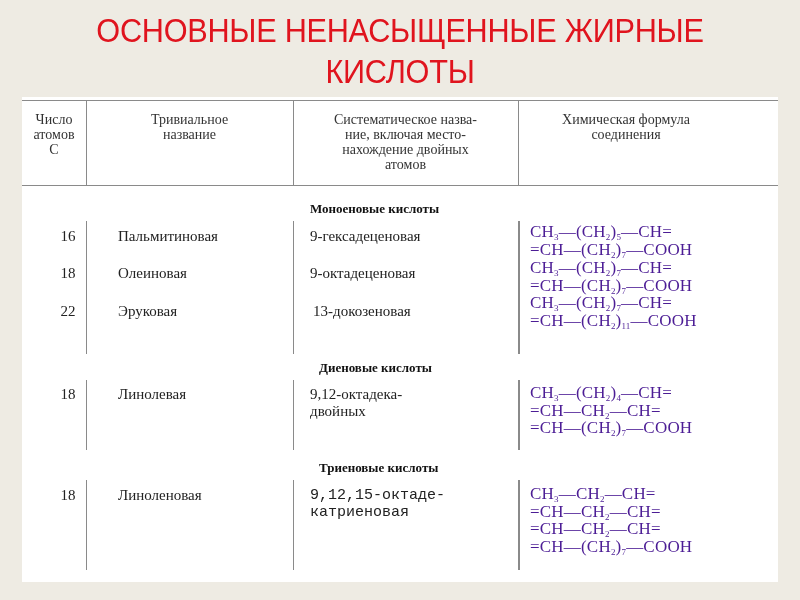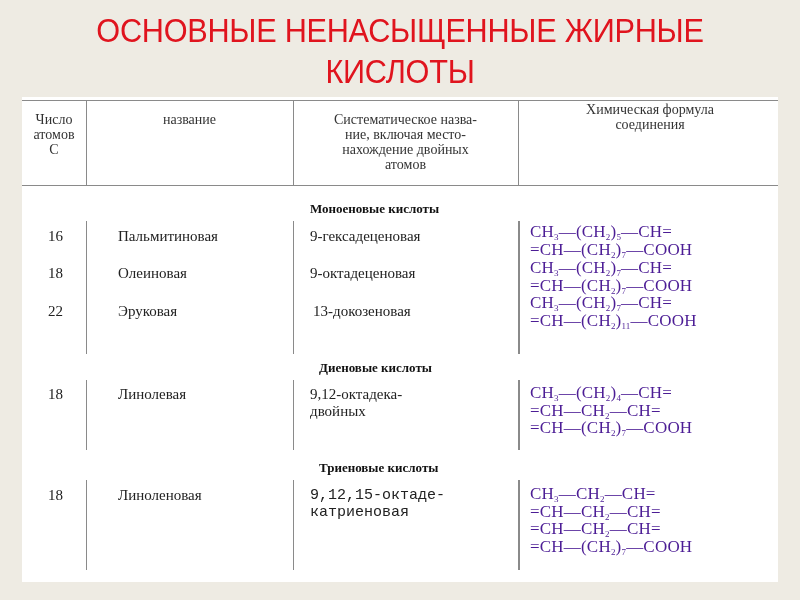--- a/index.html
+++ b/index.html
@@ -29,21 +29,21 @@
   .hdr {
     position:absolute; text-align:center;
     font-size:14px; line-height:15px; color:#333;
   }
   .sec {
     position:absolute; font-weight:bold; font-size:13px; color:#111;
   }
   .cell {
     position:absolute; font-size:15px; line-height:17px; color:#222;
   }
-  .num { width:40px; }
+  .num { text-align:center; width:40px; }
   .formula {
     position:absolute; font-size:17px; line-height:17.5px; color:#4c1d95;
     white-space:nowrap; letter-spacing:0.2px;
   }
   .formula sub { font-size:9px; vertical-align:-3px; line-height:0; }
   .formula .l { display:block; }
 </style>
 </head>
 <body>
 
@@ -59,29 +59,30 @@
   <div class="vline" style="left:64px;top:3px;height:85px;"></div>
   <div class="vline" style="left:271px;top:3px;height:85px;"></div>
   <div class="vline" style="left:496px;top:3px;height:85px;"></div>
 
   <div class="hdr" style="left:0;top:15px;width:64px;">
     <div>Число</div>
     <div>атомов</div>
     <div>С</div>
   </div>
   <div class="hdr" style="left:64px;top:15px;width:207px;">
+    <div>Тривиальное</div>
     <div>название</div>
   </div>
   <div class="hdr" style="left:271px;top:15px;width:225px;">
     <div>Систематическое  назва-</div>
     <div>ние, включая место-</div>
     <div>нахождение двойных</div>
     <div>атомов</div>
   </div>
-  <div class="hdr" style="left:496px;top:5px;width:216px;padding-left:24px;">
+  <div class="hdr" style="left:496px;top:15px;width:216px;">
     <div>Химическая формула</div>
     <div>соединения</div>
   </div>
 
   <div class="sec" style="left:288px;top:104px;">Моноеновые кислоты</div>
   <div class="vline" style="left:64px;top:124px;height:133px;"></div>
   <div class="vline" style="left:271px;top:124px;height:133px;"></div>
   <div class="vline thick" style="left:496px;top:124px;height:133px;"></div>
 
   <div class="cell num" style="left:26px;top:131px;">16</div>

